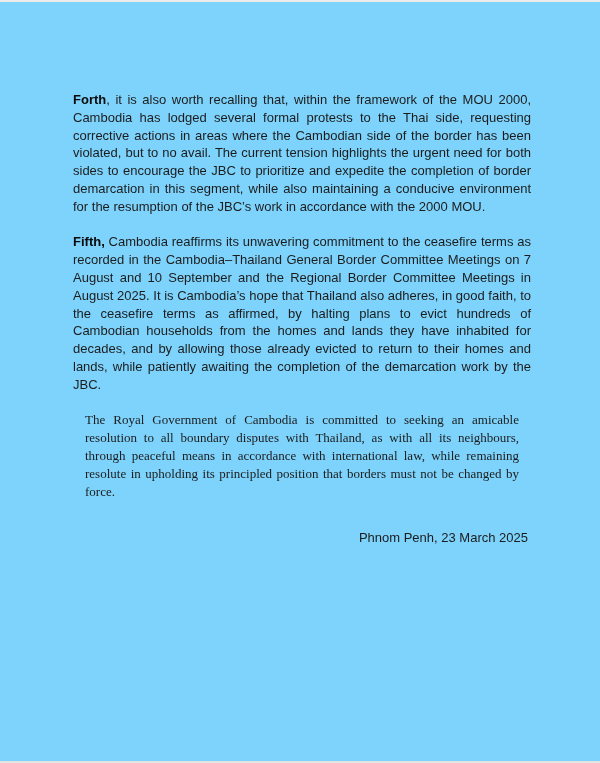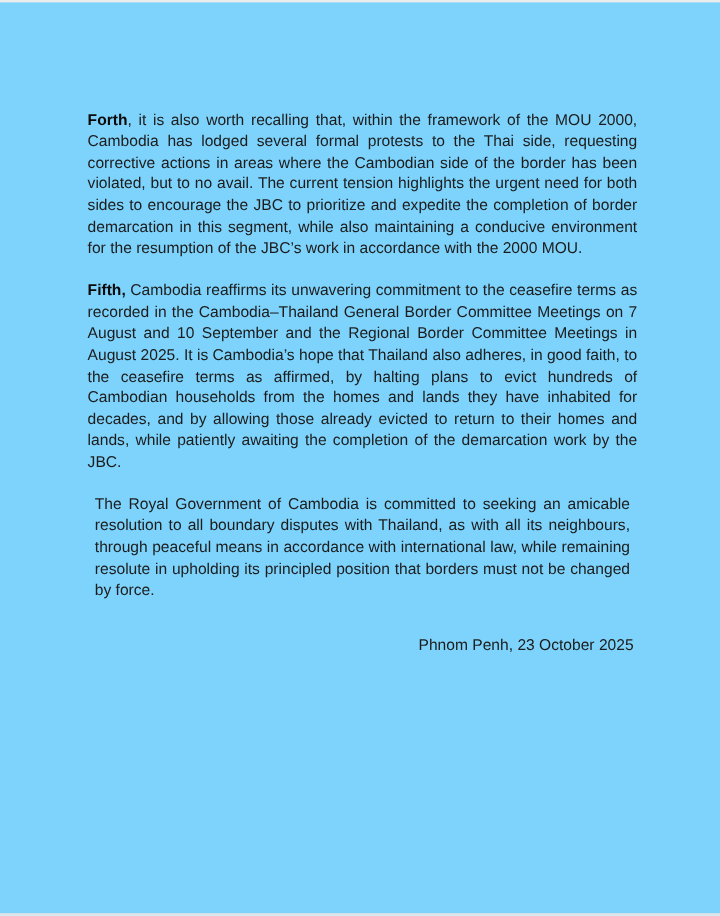--- a/index.html
+++ b/index.html
@@ -38,38 +38,39 @@
       margin: 0 0 17.8px 0;
       text-align: justify;
       text-align-last: left;
       word-spacing: 0px;
     }
     .para .lead {
       font-weight: bold;
       color: #0a0a0a;
     }
     .closing {
-      margin: 6px;
+      margin: 12px;
       text-align: justify;
       text-align-last: left;
+      font-family: Liberation Serif, serif;
     }
     .signoff {
       margin-top: 29px;
       text-align: right;
       padding-right: 3px;
     }
   </style>
 </head>
 <body>
 
 <div class="page">
   <div class="content">
 
     <p class="para"><span class="lead">Forth</span><span>, it is also worth recalling that, within the framework of the MOU 2000, Cambodia has lodged several formal protests to the Thai side, requesting corrective actions in areas where the Cambodian side of the border has been violated, but to no avail.  The current tension highlights the urgent need for both sides to encourage the JBC to prioritize and expedite the completion of border demarcation in this segment, while also maintaining a conducive environment for the resumption of the JBC’s work in accordance with the 2000 MOU.</span></p>
 
     <p class="para"><span class="lead">Fifth,</span><span> Cambodia reaffirms its unwavering commitment to the ceasefire terms as recorded  in the Cambodia–Thailand General Border Committee Meetings on 7 August and 10 September and the Regional Border Committee Meetings in August 2025.  It is Cambodia’s hope that Thailand also adheres, in good faith, to the ceasefire terms as affirmed, by halting plans to evict hundreds of Cambodian households from the homes and lands they have inhabited for decades, and by allowing those already evicted to return to their homes and lands, while patiently awaiting the completion of the demarcation work by the JBC.</span></p>
 
     <p class="closing">The Royal Government of Cambodia is committed to seeking an amicable resolution to all boundary disputes with Thailand, as with all its neighbours, through peaceful means in accordance with international law, while remaining resolute in upholding its principled position that borders must not be changed by force.</p>
 
-    <div class="signoff">Phnom Penh, 23 October 2025</div>
+    <div class="signoff">Phnom Penh, 23 March 2025</div>
 
   </div>
 </div>
 
 </body></html>

